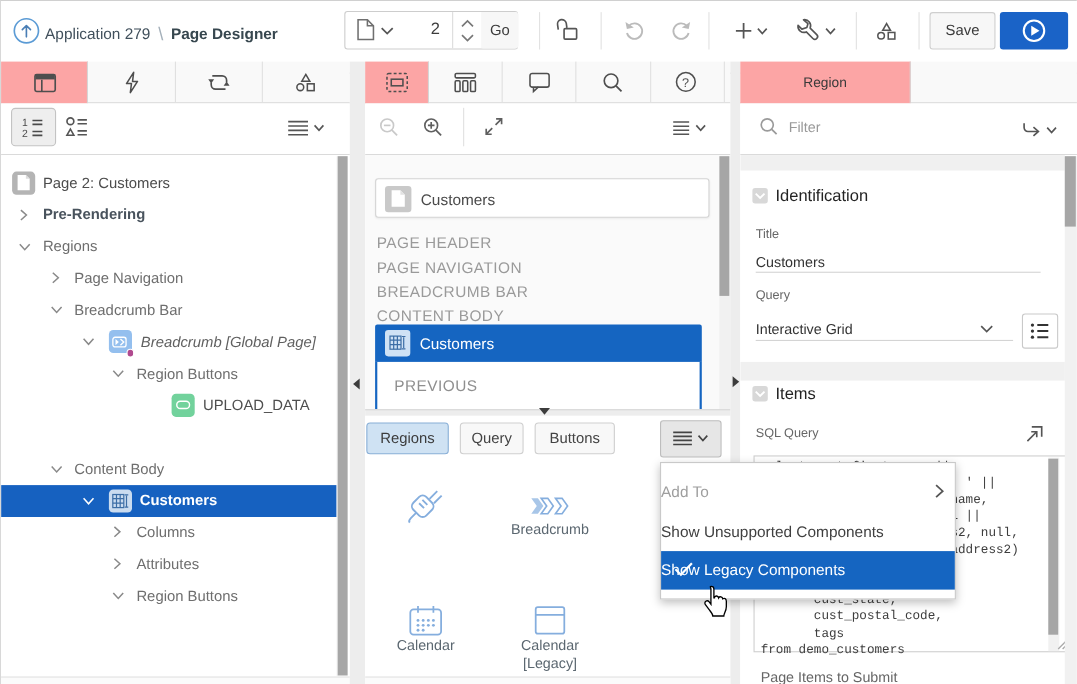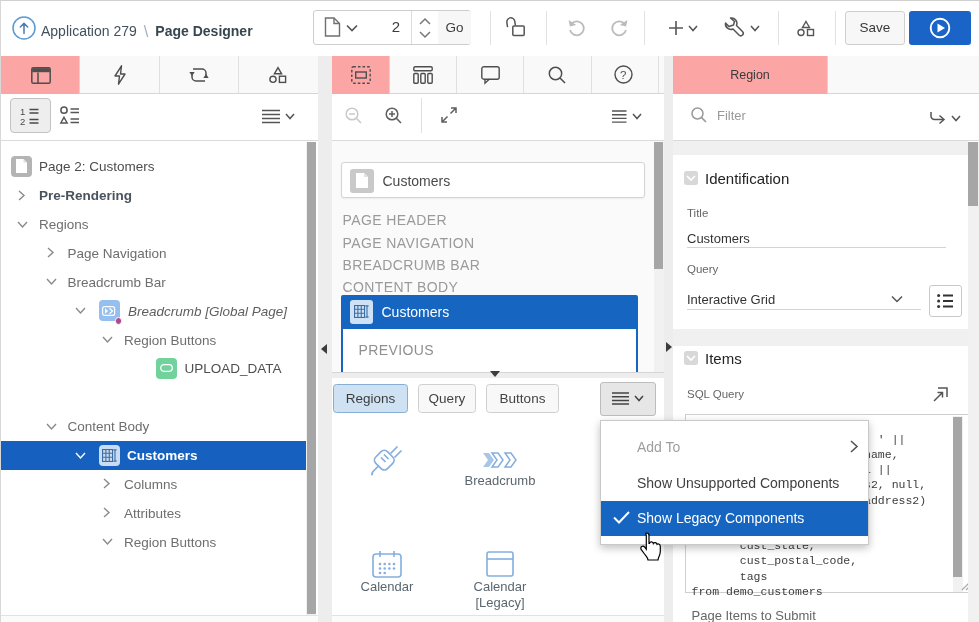--- a/index.html
+++ b/index.html
@@ -60,21 +60,21 @@
 .sechd-btn { position:absolute; width:14px; height:14px; background:#d8d8d8; border-radius:2.5px; }
 .sechd-t { position:absolute; font-size:15px; color:#232323; }
 .plab { position:absolute; font-size:11.5px; color:#666; }
 .pval { position:absolute; font-size:13px; color:#333; }
 .pline { position:absolute; height:1px; background:#d4d4d4; }
 #sqlbox { position:absolute; left:12px; top:272.5px; width:287px; height:179px; border:1px solid #cfcfcf; background:#fff; }
 #sqlcode { position:absolute; left:5.5px; top:2px; font-family:"Liberation Mono", monospace; font-size:11.5px; line-height:15.2px; color:#3d3d3d; white-space:pre; }
 
 #menu { position:absolute; left:599px; top:419px; width:269px; height:125px; background:#fff; border:1px solid #c9c9c9; box-shadow:0 3px 8px rgba(0,0,0,0.25); z-index:50; }
 .mi { position:absolute; left:0; width:267px; height:36px; font-size:14px; line-height:36px; }
-.mi .t { margin-left:36px; }
+.mi .t { }
 
 svg { position:absolute; overflow:visible; }
 </style>
 </head>
 <body>
 <div id="page">
 
 <div id="hdr">
   <svg width="24" height="24" style="left:11px;top:15px" viewBox="0 0 24 24">
     <circle cx="12" cy="12" r="11" fill="none" stroke="#5b9bd5" stroke-width="1.5"></circle>

